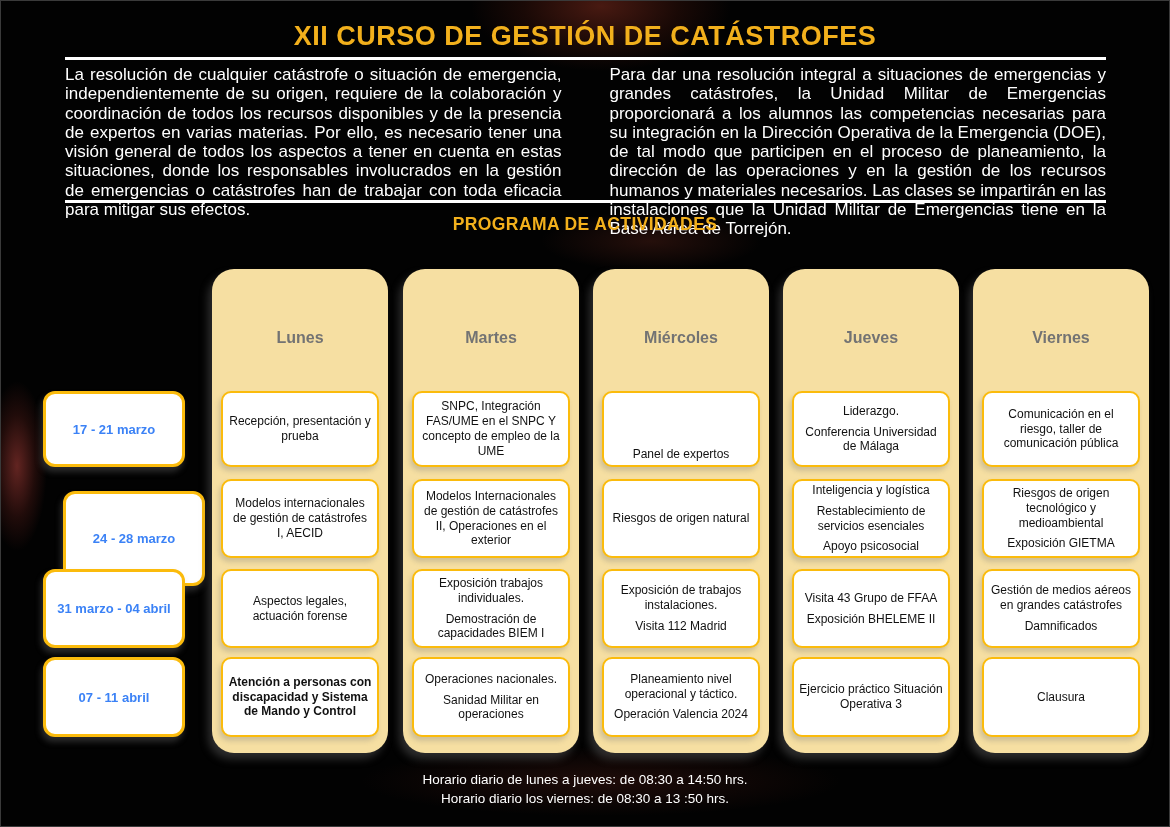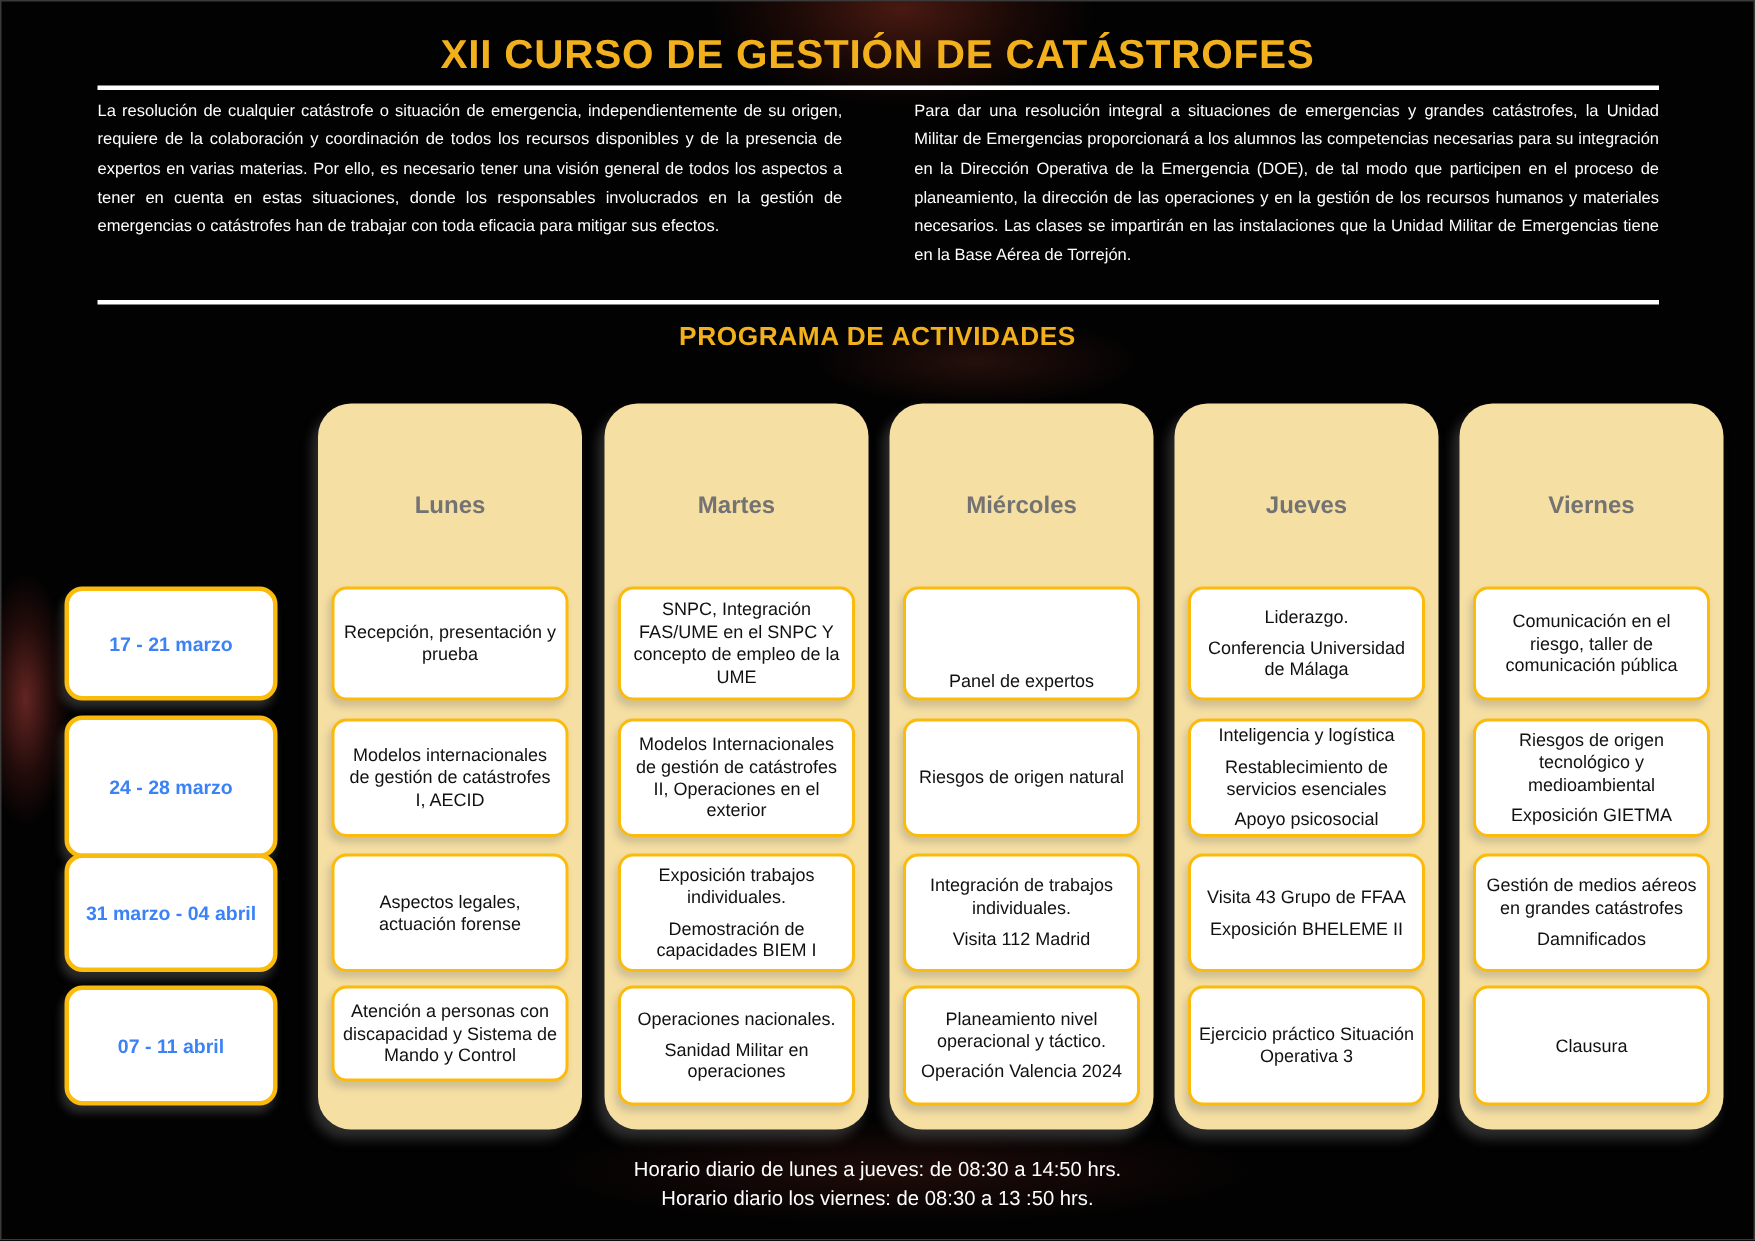--- a/index.html
+++ b/index.html
@@ -60,21 +60,21 @@
   .intro {
     position: absolute;
     top: 64px; left: 64px;
     width: 1041px;
     display: flex;
     gap: 48px;
   }
   .intro-col {
     flex: 1;
     margin: 0;
-    font-size: 11px;
+    font-size: 17px;
     line-height: 19.3px;
     text-align: justify;
     color: #ffffff;
   }
 
   .section-heading {
     position: absolute;
     top: 213px; left: 0; width: 100%;
     margin: 0;
     text-align: center;
@@ -172,35 +172,35 @@
     <p class="intro-col">La resolución de cualquier catástrofe o situación de emergencia, independientemente de su origen, requiere de la colaboración y coordinación de todos los recursos disponibles y de la presencia de expertos en varias materias. Por ello, es necesario tener una visión general de todos los aspectos a tener en cuenta en estas situaciones, donde los responsables involucrados en la gestión de emergencias o catástrofes han de trabajar con toda eficacia para mitigar sus efectos.</p>
     <p class="intro-col">Para dar una resolución integral a situaciones de emergencias y grandes catástrofes, la Unidad Militar de Emergencias proporcionará a los alumnos las competencias necesarias para su integración en la Dirección Operativa de la Emergencia (DOE), de tal modo que participen en el proceso de planeamiento, la dirección de las operaciones y en la gestión de los recursos humanos y materiales necesarios. Las clases se impartirán en las instalaciones que la Unidad Militar de Emergencias tiene en la Base Aérea de Torrejón.</p>
   </div>
 
   <div class="rule rule-bottom"></div>
 
   <h2 class="section-heading">PROGRAMA DE ACTIVIDADES</h2>
 
   <div class="schedule" id="schedule">
       <div class="date-box" style="top: 122px; height: 76px;">17 - 21 marzo</div>
-      <div class="date-box" style="top: 208px; height: 95px;">24 - 28 marzo</div>
+      <div class="date-box" style="top: 222px; height: 95px; margin-left: 20px;">24 - 28 marzo</div>
       <div class="date-box" style="top: 300px; height: 79px;">31 marzo - 04 abril</div>
       <div class="date-box" style="top: 388px; height: 80px;">07 - 11 abril</div>
       <div class="day-col" style="left: 211px;">
         <div class="day-label">Lunes</div>
         <div class="cell" style="top: 122px; height: 76px;">
           <div class="cell-line">Recepción, presentación y prueba</div>
         </div>
         <div class="cell" style="top: 210px; height: 79px; align-items: flex-end;">
           <div class="cell-line">Modelos internacionales de gestión de catástrofes I, AECID</div>
         </div>
         <div class="cell" style="top: 300px; height: 79px;">
           <div class="cell-line">Aspectos legales, actuación forense</div>
         </div>
-        <div class="cell" style="top: 388px; height: 64px;">
+        <div class="cell" style="top: 388px; height: 80px; font-weight: bold;">
           <div class="cell-line">Atención a personas con discapacidad y Sistema de Mando y Control</div>
         </div>
       </div>
       <div class="day-col" style="left: 402px;">
         <div class="day-label">Martes</div>
         <div class="cell" style="top: 122px; height: 76px;">
           <div class="cell-line">SNPC, Integración FAS/UME en el SNPC Y concepto de empleo de la UME</div>
         </div>
         <div class="cell" style="top: 300px; height: 79px;">
           <div class="cell-line">Exposición trabajos individuales.</div>
@@ -216,21 +216,21 @@
       </div>
       <div class="day-col" style="left: 592px;">
         <div class="day-label">Miércoles</div>
         <div class="cell" style="top: 122px; height: 76px; justify-content: flex-end;">
           <div class="cell-line">Panel de expertos</div>
         </div>
         <div class="cell" style="top: 210px; height: 79px;">
           <div class="cell-line">Riesgos de origen natural</div>
         </div>
         <div class="cell" style="top: 300px; height: 79px;">
-          <div class="cell-line">Integración de trabajos individuales.</div>
+          <div class="cell-line">Exposición de trabajos instalaciones.</div>
           <div class="cell-line">Visita 112 Madrid</div>
         </div>
         <div class="cell" style="top: 388px; height: 80px;">
           <div class="cell-line">Planeamiento nivel operacional y táctico.</div>
           <div class="cell-line">Operación Valencia 2024</div>
         </div>
       </div>
       <div class="day-col" style="left: 782px;">
         <div class="day-label">Jueves</div>
         <div class="cell" style="top: 122px; height: 76px;">

